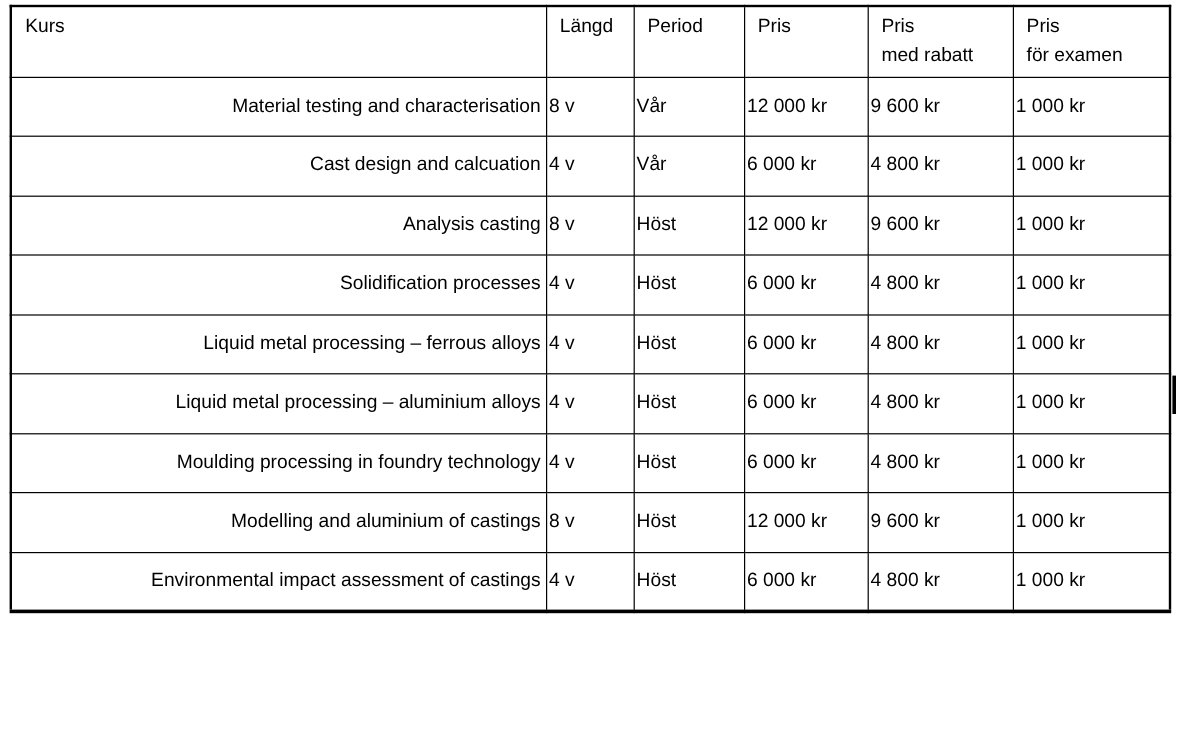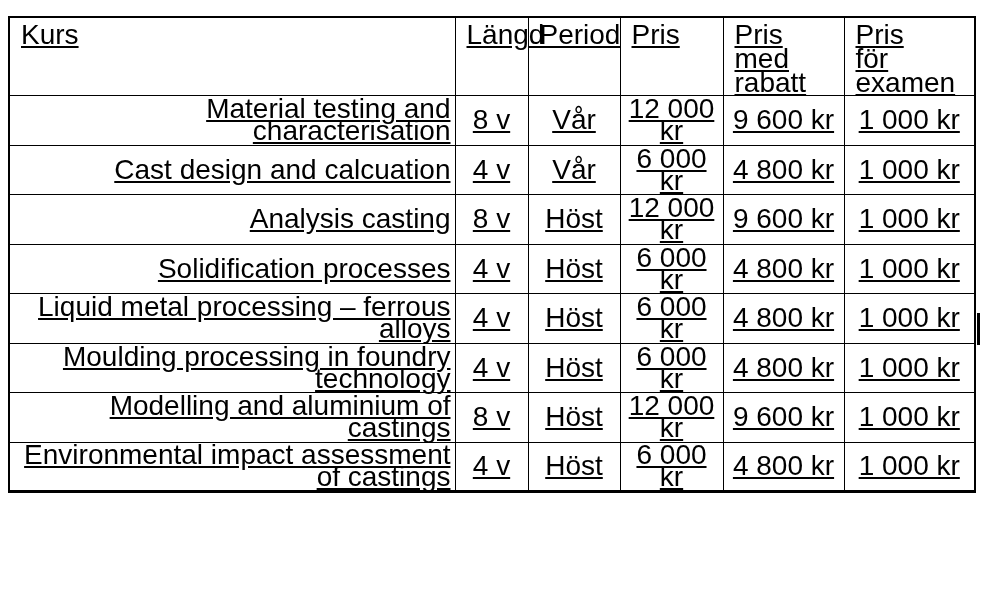--- a/index.html
+++ b/index.html
@@ -7,28 +7,27 @@
     width: 984px; height: 616px;
     background: #ffffff;
     font-family: "Liberation Sans", "DejaVu Sans", sans-serif;
     color: #000000;
     overflow: hidden;
   }
   .page { position: relative; width: 984px; height: 616px; background: #ffffff; }
 
   table.course-table {
     position: absolute;
-    left: 8px; top: 16px;
+    left: 8px; top: 4px;
     width: 966px;
     border-collapse: collapse;
     table-layout: fixed;
     border: 2px solid #000000;
     border-bottom-width: 3px;
-    font-size: 28px;
-    text-decoration: underline;
+    font-size: 16px;
   }
   col.c-course   { width: 446px; }
   col.c-length   { width: 73px;  }
   col.c-period   { width: 92px;  }
   col.c-price    { width: 103px; }
   col.c-discount { width: 121px; }
   col.c-exam     { width: 131px; }
 
   .course-table th, .course-table td {
     border: 1.5px solid #000000;
@@ -46,21 +45,20 @@
     height: 49.5px;
     vertical-align: middle;
     line-height: 22px;
   }
   .course-table tbody td.cell-left {
     text-align: right;
     padding-left: 11px;
     padding-right: 4px;
   }
   .course-table tbody td.cell-center {
-    text-align: center;
     padding: 0 2px;
   }
 
   .text-cursor {
     position: absolute;
     left: 977px; top: 313px;
     width: 3px; height: 32px;
     background: #000000;
   }
 </style>
@@ -130,20 +128,28 @@
 
     <tr>
       <td class="cell-left">Liquid metal processing – ferrous alloys</td>
       <td class="cell-center">4 v</td>
       <td class="cell-center">Höst</td>
       <td class="cell-center">6 000 kr</td>
       <td class="cell-center">4 800 kr</td>
       <td class="cell-center">1 000 kr</td>
     </tr>
 
+    <tr>
+      <td class="cell-left">Liquid metal processing – aluminium alloys</td>
+      <td class="cell-center">4 v</td>
+      <td class="cell-center">Höst</td>
+      <td class="cell-center">6 000 kr</td>
+      <td class="cell-center">4 800 kr</td>
+      <td class="cell-center">1 000 kr</td>
+    </tr>
 
 
     <tr>
       <td class="cell-left">Moulding processing in foundry technology</td>
       <td class="cell-center">4 v</td>
       <td class="cell-center">Höst</td>
       <td class="cell-center">6 000 kr</td>
       <td class="cell-center">4 800 kr</td>
       <td class="cell-center">1 000 kr</td>
     </tr>

